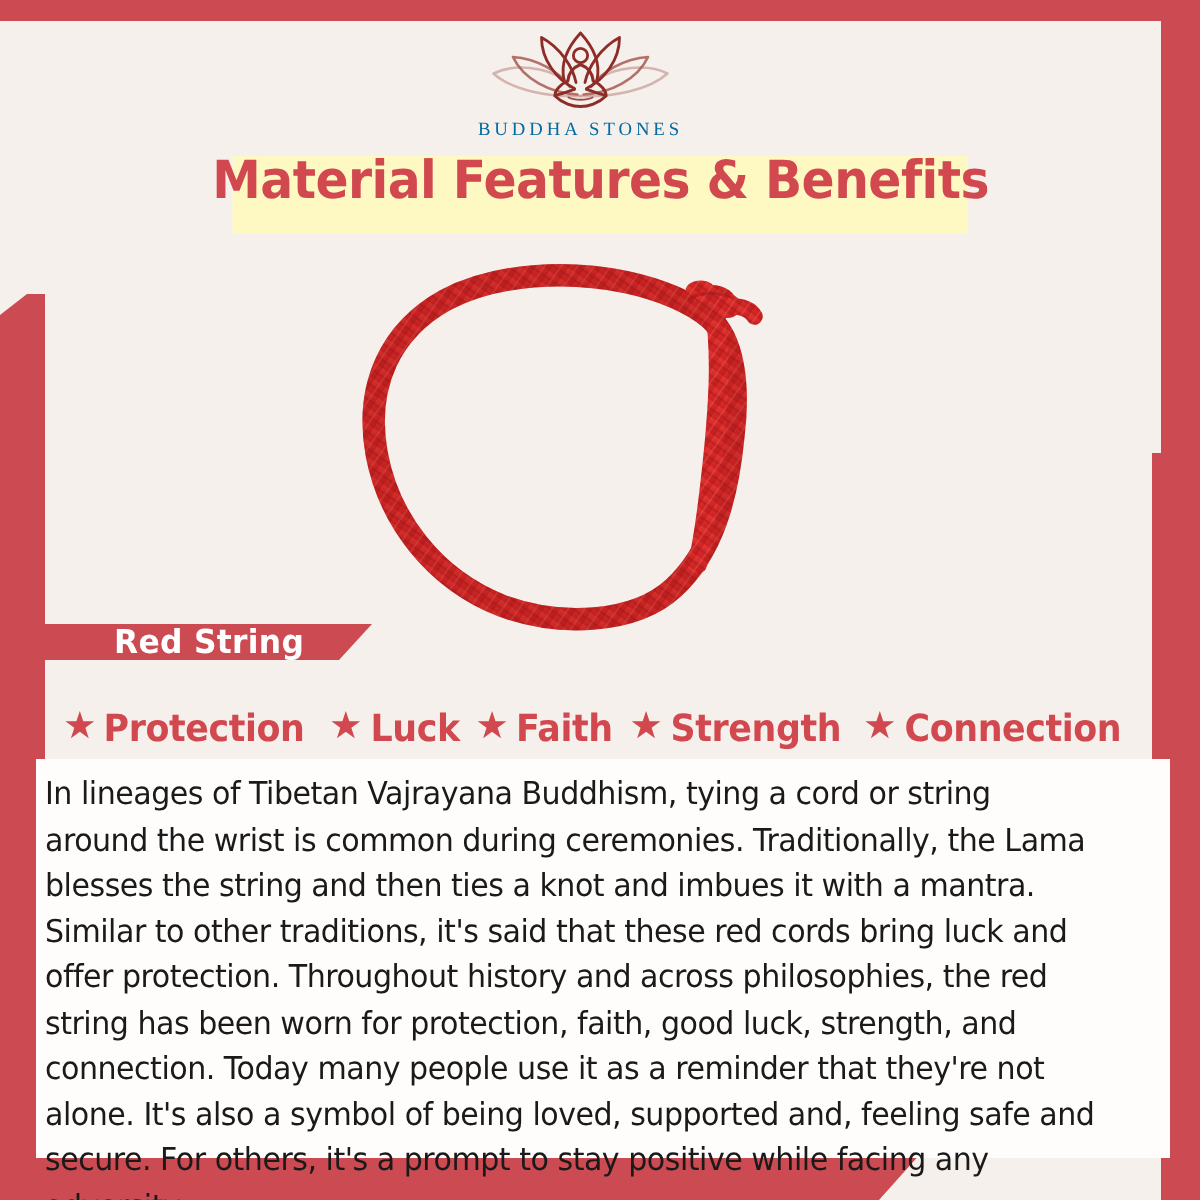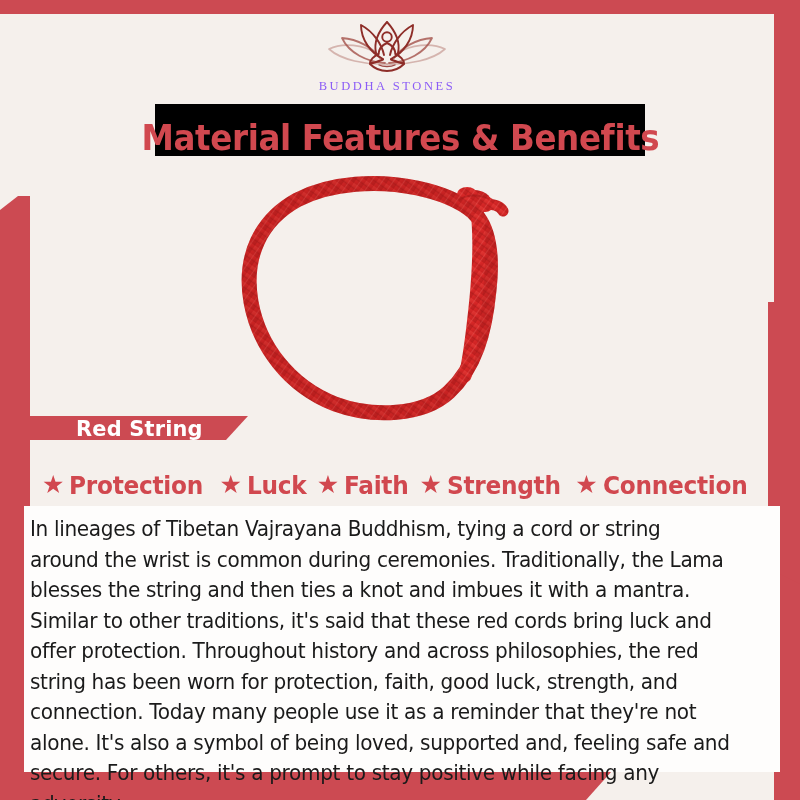--- a/index.html
+++ b/index.html
@@ -92,34 +92,34 @@
   .logo-mark {
     width: 150px;
     height: 62px;
     display: block;
   }
   .logo-wordmark {
     margin-top: 1px;
     font-family: "Liberation Serif", serif;
     font-size: 12.5px;
     letter-spacing: 2.6px;
-    color: #8b5cf6;
+    color: #0369a1;
     font-weight: 400;
   }
 
   
   .title-banner {
     position: absolute;
     left: 155px;
     top: 104px;
     width: 490px;
     height: 52px;
-    background: #000000;
-    display: flex;
-    align-items: flex-end;
+    background: #fef9c3;
+    display: flex;
+    align-items: flex-start;
     justify-content: center;
   }
   .title-text {
     font-family: "DejaVu Sans", sans-serif;
     font-weight: bold;
     font-size: 35px;
     line-height: 1;
     color: #d1484f;
     letter-spacing: -0.4px;
     transform: scaleX(0.93);

